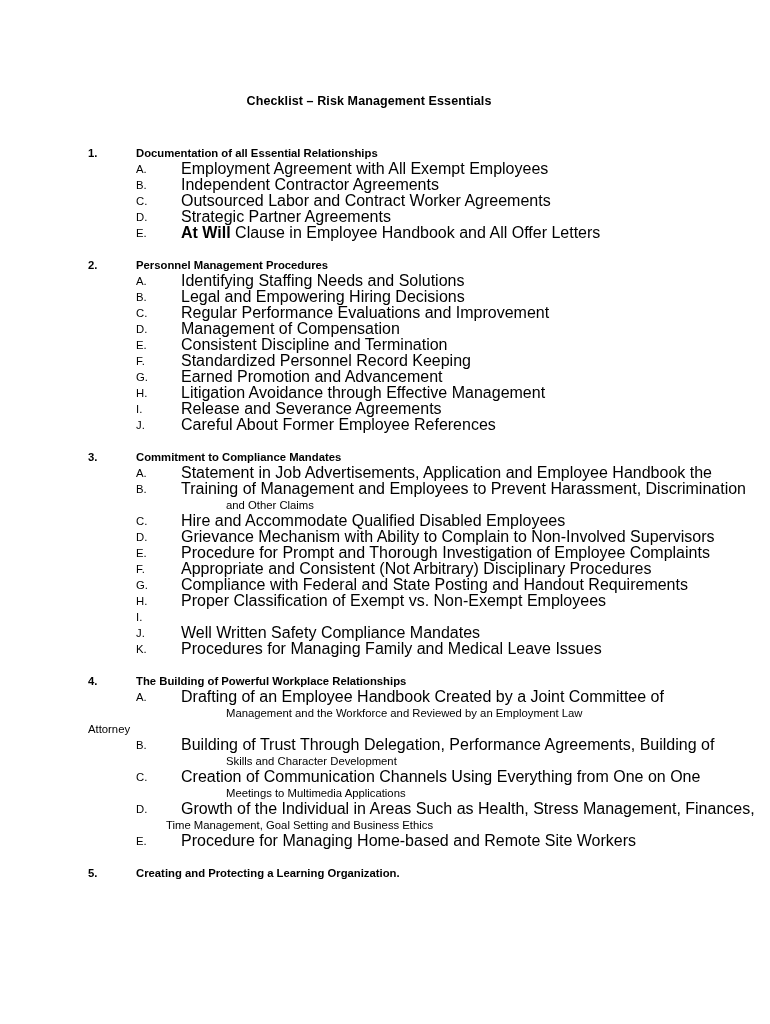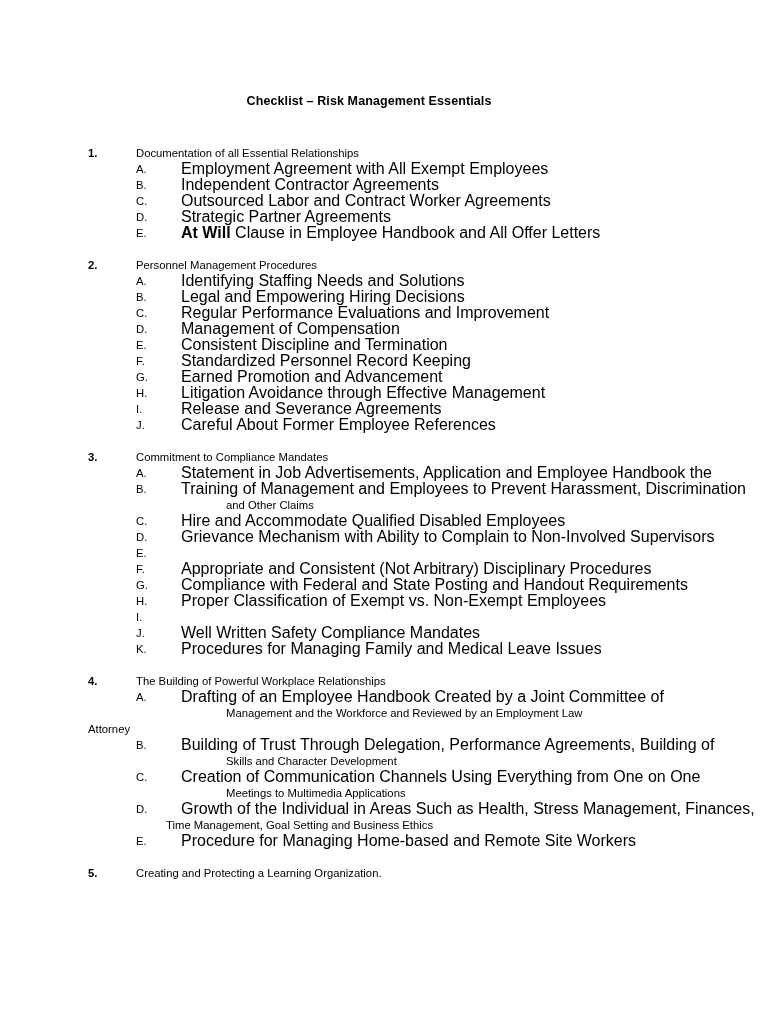--- a/index.html
+++ b/index.html
@@ -66,21 +66,21 @@
     position: absolute;
     left: 88px;
     top: 0;
     font-weight: bold;
     font-size: 11.3px;
   }
   .sec-head .head-text {
     position: absolute;
     left: 136px;
     top: 0;
-    font-weight: normal;
+    font-weight: bold;
     font-size: 11.3px;
   }
 
   
   .item .letter {
     position: absolute;
     left: 136px;
     top: 0;
     font-size: 11.3px;
   }
@@ -213,20 +213,21 @@
         <div class="line item">
           <span class="letter">C.</span>
           <span class="item-text">Hire and Accommodate Qualified Disabled Employees</span>
         </div>
         <div class="line item">
           <span class="letter">D.</span>
           <span class="item-text">Grievance Mechanism with Ability to Complain to Non-Involved Supervisors</span>
         </div>
         <div class="line item">
           <span class="letter">E.</span>
+          <span class="item-text">Procedure for Prompt and Thorough Investigation of Employee Complaints</span>
         </div>
         <div class="line item">
           <span class="letter">F.</span>
           <span class="item-text">Appropriate and Consistent (Not Arbitrary) Disciplinary Procedures</span>
         </div>
         <div class="line item">
           <span class="letter">G.</span>
           <span class="item-text">Compliance with Federal and State Posting and Handout Requirements</span>
         </div>
         <div class="line item">

